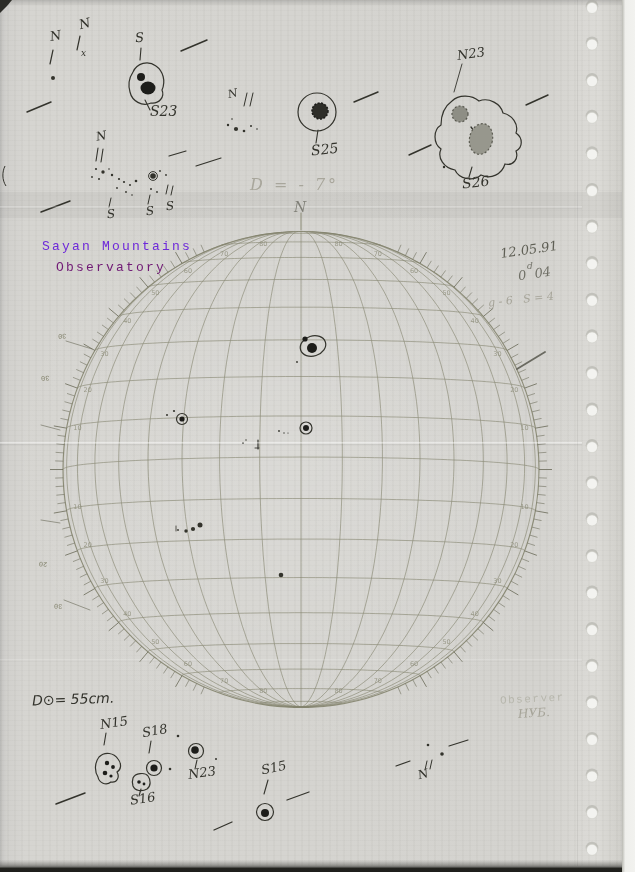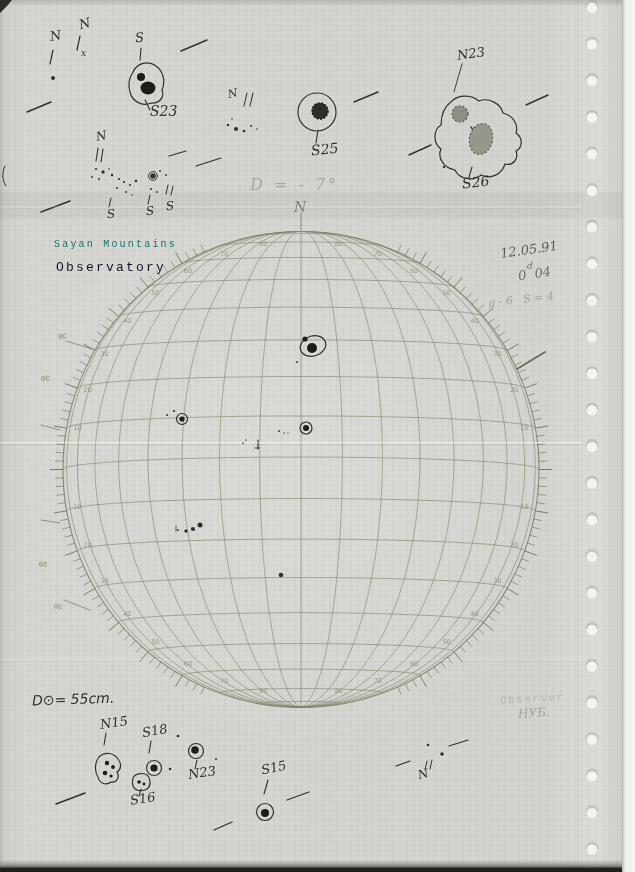--- a/index.html
+++ b/index.html
@@ -444,22 +444,22 @@
         <circle cx="592" cy="811.4000000000001" r="6.3" fill="#a8a89f" opacity="0.5"></circle>
         <circle cx="592" cy="813.2" r="5.5" fill="#f3f3f0" stroke="#cfcfc8" stroke-width="0.6"></circle>
         <circle cx="592" cy="848.0000000000001" r="6.3" fill="#a8a89f" opacity="0.5"></circle>
         <circle cx="592" cy="849.8000000000001" r="5.5" fill="#f3f3f0" stroke="#cfcfc8" stroke-width="0.6"></circle>
       </g>
     </svg>
   <div class="crease" style="top:206px;width:582px;opacity:.5;"></div>
   <div class="crease" style="top:442px;width:582px;"></div>
   <div class="crease" style="top:659px;width:582px;opacity:.35;"></div>
   <div id="labels-layer">
-      <div class="label f-m" style="left: 54px; top: 240px; font-size: 10px; color: #0f766e; letter-spacing: 2.2px;">Sayan Mountains</div>
-      <div class="label f-m" style="left: 56px; top: 261px; font-size: 13px; color: #0f172a; letter-spacing: 2.2px;">Observatory</div>
+      <div class="label f-m" style="left: 42px; top: 240px; font-size: 13px; color: #6d28d9; letter-spacing: 2.2px;">Sayan Mountains</div>
+      <div class="label f-m" style="left: 56px; top: 261px; font-size: 13px; color: #701a75; letter-spacing: 2.2px;">Observatory</div>
       <div class="label f-h" style="left: 250px; top: 177px; font-size: 16px; color: rgb(161, 159, 147); letter-spacing: 3px; opacity: 0.85;">D = - 7°</div>
       <div class="label f-h" style="left: 294px; top: 200px; font-size: 14px; color: rgb(95, 95, 85); opacity: 0.7;">N</div>
       <div class="label f-h" style="left: 500px; top: 243px; font-size: 13px; color: rgb(95, 95, 85); transform: rotate(-8deg);">12.05.91</div>
       <div class="label f-h" style="left: 518px; top: 267px; font-size: 13px; color: rgb(95, 95, 85); transform: rotate(-8deg); opacity: 0.85;">0  04</div>
       <div class="label f-h" style="left: 527px; top: 262px; font-size: 9px; color: rgb(95, 95, 85); opacity: 0.85;">d</div>
       <div class="label f-h" style="left: 488px; top: 294px; font-size: 11px; color: rgb(161, 159, 147); transform: rotate(-6deg); opacity: 0.9;">g - 6   S = 4</div>
       <div class="label f-s" style="left: 32px; top: 692px; font-size: 14px; color: rgb(51, 51, 44); transform: rotate(-2deg);">D⊙= 55cm.</div>
       <div class="label f-h" style="left: 150px; top: 104px; font-size: 14px; color: rgb(51, 51, 44);">S23</div>
       <div class="label f-h" style="left: 311px; top: 142px; font-size: 14px; color: rgb(51, 51, 44); transform: rotate(-6deg);">S25</div>
       <div class="label f-h" style="left: 457px; top: 47px; font-size: 13px; color: rgb(51, 51, 44); transform: rotate(-8deg);">N23</div>

